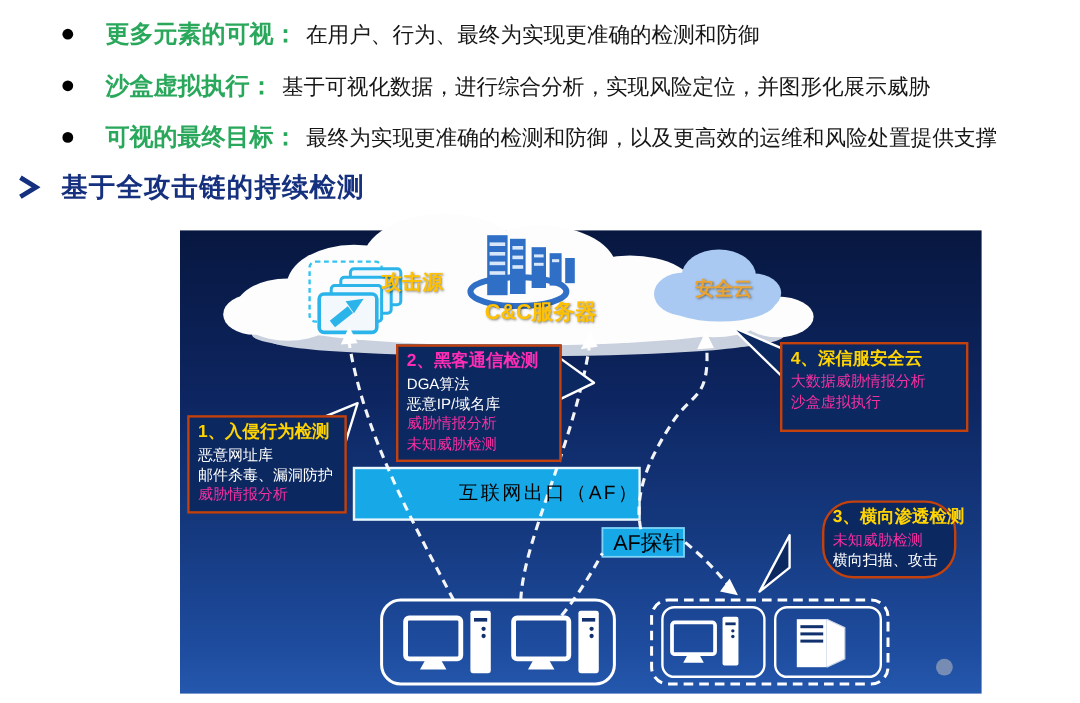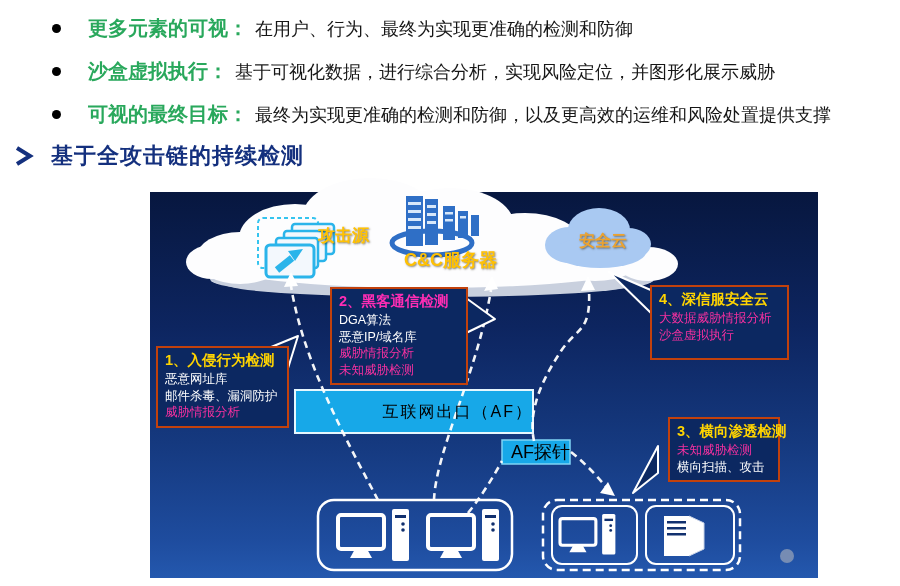--- a/index.html
+++ b/index.html
@@ -185,26 +185,26 @@
 </div>
 
 <div class="ovl callout" style="left:330px;top:287px;width:138px;">
   <div class="ttl ttl-m">2、黑客通信检测</div>
   <div class="ln ln-w">DGA算法</div>
   <div class="ln ln-w">恶意IP/域名库</div>
   <div class="ln ln-m">威胁情报分析</div>
   <div class="ln ln-m">未知威胁检测</div>
 </div>
 
-<div class="ovl callout" style="left:668px;top:417px;width:112px;">
+<div class="ovl callout" style="left:685px;top:417px;width:112px;border-radius:26px;">
   <div class="ttl ttl-y">3、横向渗透检测</div>
   <div class="ln ln-m">未知威胁检测</div>
   <div class="ln ln-w">横向扫描、攻击</div>
 </div>
 
-<div class="ovl callout" style="left:650px;top:285px;width:139px;height:75px;">
+<div class="ovl callout" style="left:650px;top:285px;width:157px;height:75px;">
   <div class="ttl ttl-y">4、深信服安全云</div>
   <div class="ln ln-m">大数据威胁情报分析</div>
   <div class="ln ln-m">沙盒虚拟执行</div>
 </div>
 
 <div class="ovl cyan-lbl" style="left:295px;top:390px;width:238px;height:43px;line-height:43px;font-size:16px;letter-spacing:2px;">互联网出口（AF）</div>
 <div class="ovl cyan-lbl" style="left:502px;top:440px;width:68px;height:24px;line-height:24px;font-size:18px;">AF探针</div>
 
 </body></html>

